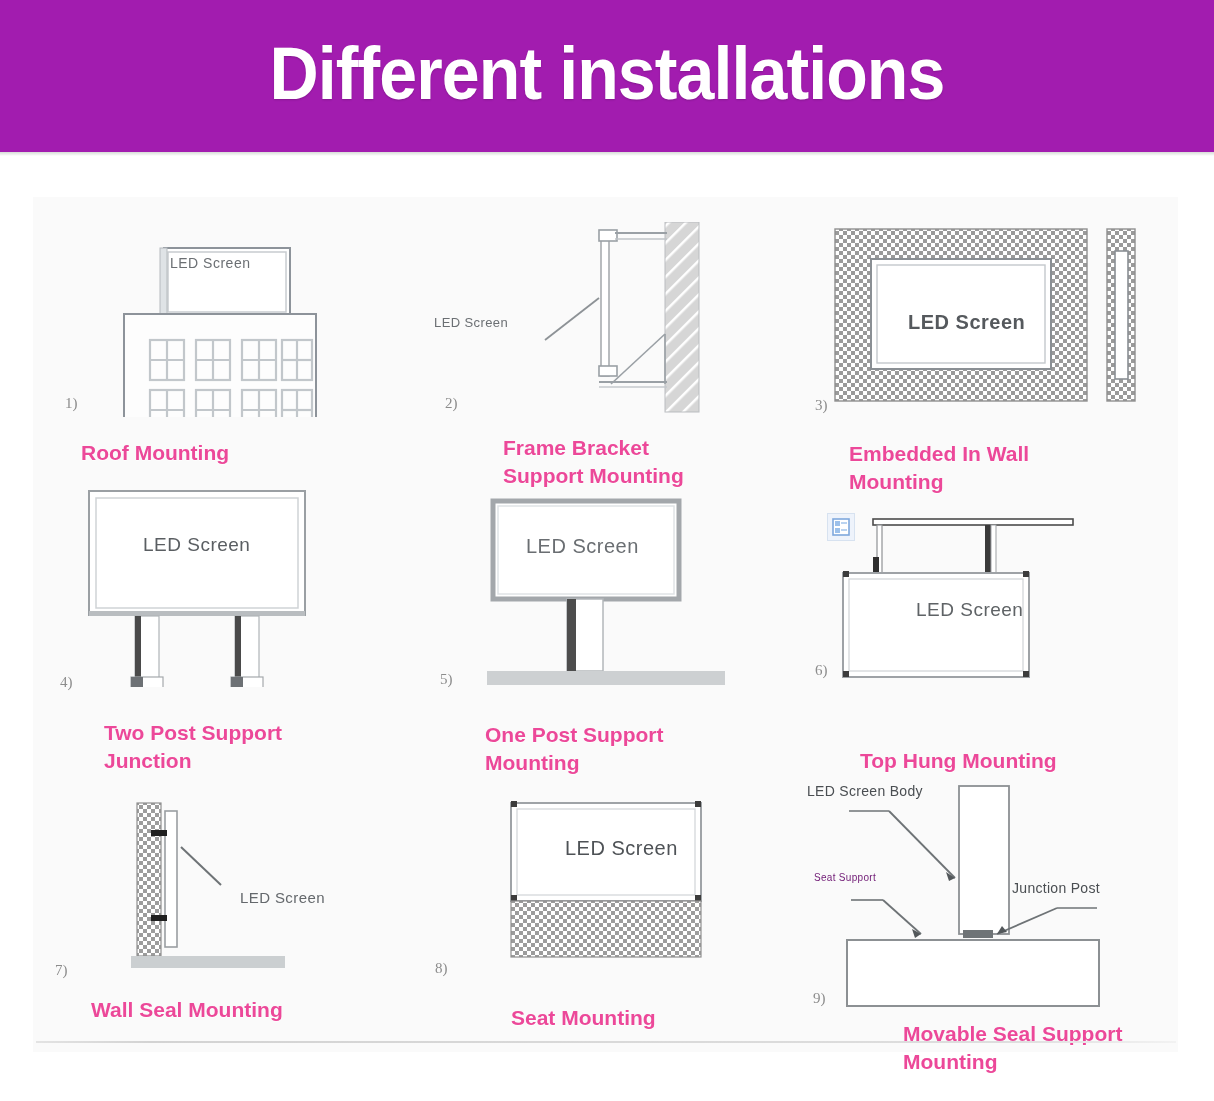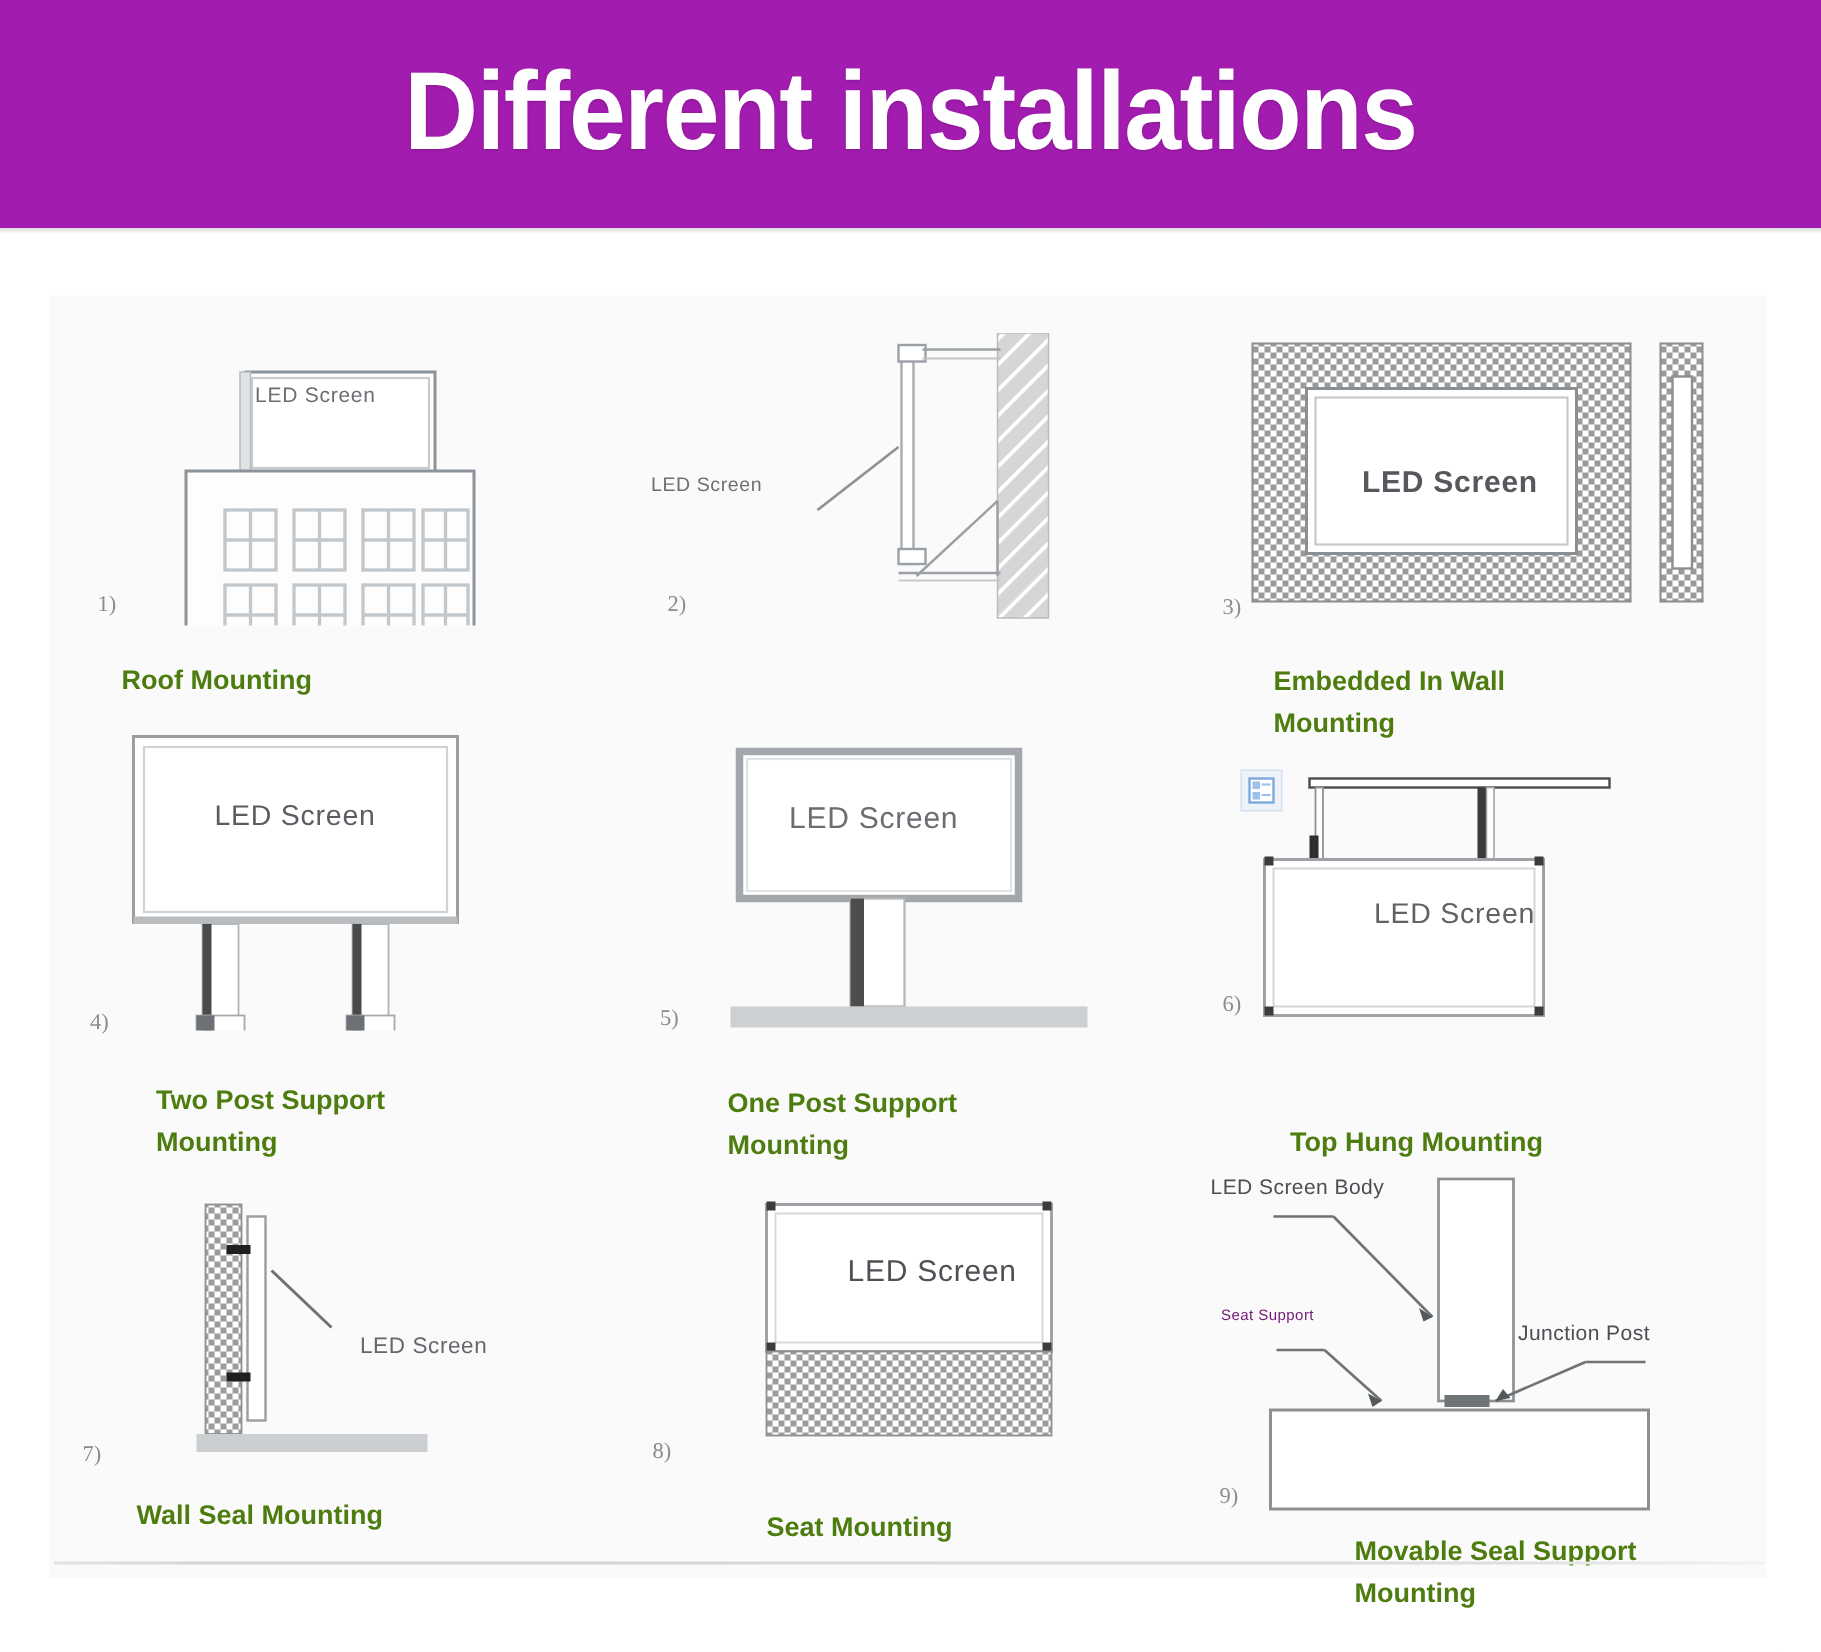--- a/index.html
+++ b/index.html
@@ -41,21 +41,21 @@
     position:absolute;left:33px;top:197px;width:1145px;height:855px;
     background:#fafafa;
   }
   .grid{
     position:absolute;left:33px;top:197px;width:1148px;height:860px;
   }
   .cell{position:absolute;text-decoration:underline;}
   .fig{position:absolute;}
   .caption{
     position:absolute;
-    font-size:18px;font-weight:bold;color:#4d7c0f;
+    font-size:21px;font-weight:bold;color:#ec4899;
     line-height:28px;
     white-space:pre-line;
     text-shadow:0 1px 0 rgba(255,255,255,.7);
   }
   .num{
     position:absolute;
     font-size:15px;color:#8c8c8c;
     font-family:"Liberation Serif","DejaVu Serif",serif;
   }
   .bottom-rule{
@@ -144,20 +144,22 @@
         <line x1="84" y1="165" x2="152" y2="165" stroke="#c5c9cc" stroke-width="1.4"></line>
 
         <line x1="96" y1="162" x2="150" y2="112" stroke="#9aa0a5" stroke-width="1.6"></line>
         <line x1="150" y1="112" x2="150" y2="162" stroke="#9aa0a5" stroke-width="1.6"></line>
 
         <line x1="30" y1="118" x2="84" y2="76" stroke="#8d9296" stroke-width="1.8"></line>
       </svg>
     </div>
     <div class="lbl" style="position:absolute;left:19px;top:118px;font-size:13px;color:#6b6f73;letter-spacing:.4px;">LED Screen</div>
     <div class="num" style="left:30px;top:198px;">2)</div>
+    <div class="caption" style="left:88px;top:237px;">Frame Bracket
+Support Mounting</div>
   </div>
 
   <div class="cell" style="left:764px;top:0;width:384px;height:290px;">
     <div class="fig" style="left:30px;top:26px;">
       <svg width="320" height="190" viewBox="0 0 320 190">
         <defs>
           <pattern id="dots3" width="8" height="8" patternUnits="userSpaceOnUse">
             <rect width="8" height="8" fill="#ffffff"></rect>
             <rect x="0" y="0" width="4" height="4" fill="#9a9a9a"></rect>
             <rect x="4" y="4" width="4" height="4" fill="#9a9a9a"></rect>
@@ -193,21 +195,21 @@
         <rect x="48" y="190" width="12" height="16" fill="#6d7175"></rect>
         <rect x="152" y="129" width="24" height="76" fill="#ffffff" stroke="#b0b4b7" stroke-width="1.2"></rect>
         <rect x="152" y="129" width="6" height="76" fill="#4a4a4a"></rect>
         <rect x="148" y="190" width="32" height="16" fill="#ffffff" stroke="#a5a9ac" stroke-width="1.2"></rect>
         <rect x="148" y="190" width="12" height="16" fill="#6d7175"></rect>
       </svg>
     </div>
     <div class="lbl" style="position:absolute;left:110px;top:47px;font-size:19px;color:#5a5e62;letter-spacing:.5px;">LED Screen</div>
     <div class="num" style="left:27px;top:187px;">4)</div>
     <div class="caption" style="left:71px;top:232px;">Two Post Support
-Mounting</div>
+Junction</div>
   </div>
 
   <div class="cell" style="left:382px;top:290px;width:382px;height:290px;">
     <div class="fig" style="left:72px;top:10px;">
       <svg width="250" height="190" viewBox="0 0 250 190">
 
         <rect x="6" y="4" width="186" height="98" fill="#ffffff" stroke="#a3a7ab" stroke-width="5"></rect>
         <rect x="11" y="9" width="176" height="88" fill="#ffffff" stroke="#e0e3e6" stroke-width="1.5"></rect>
 
         <rect x="80" y="102" width="36" height="72" fill="#ffffff" stroke="#b3b7ba" stroke-width="1.5"></rect>

